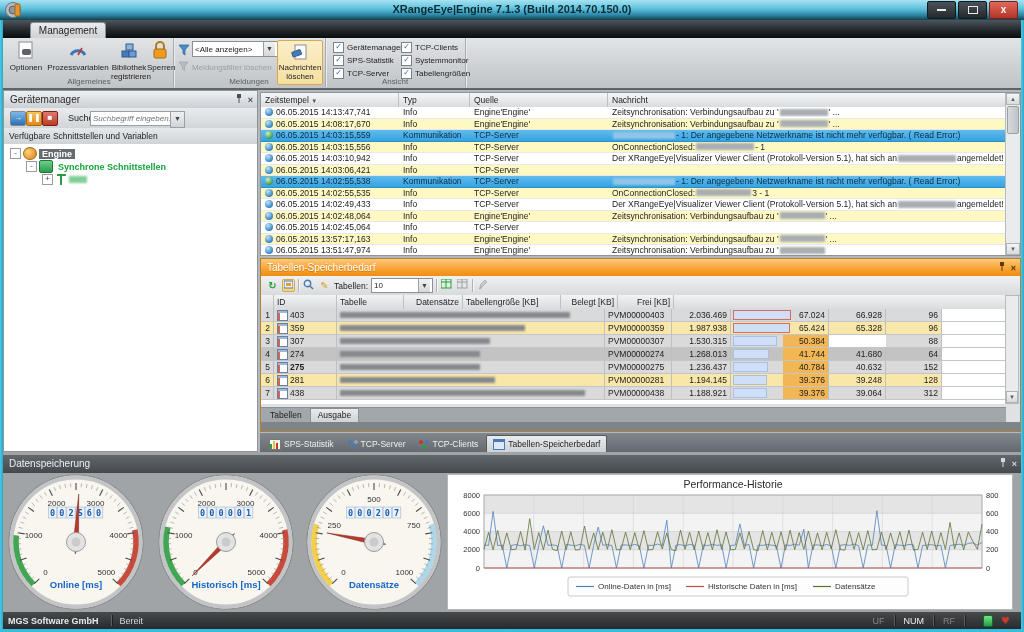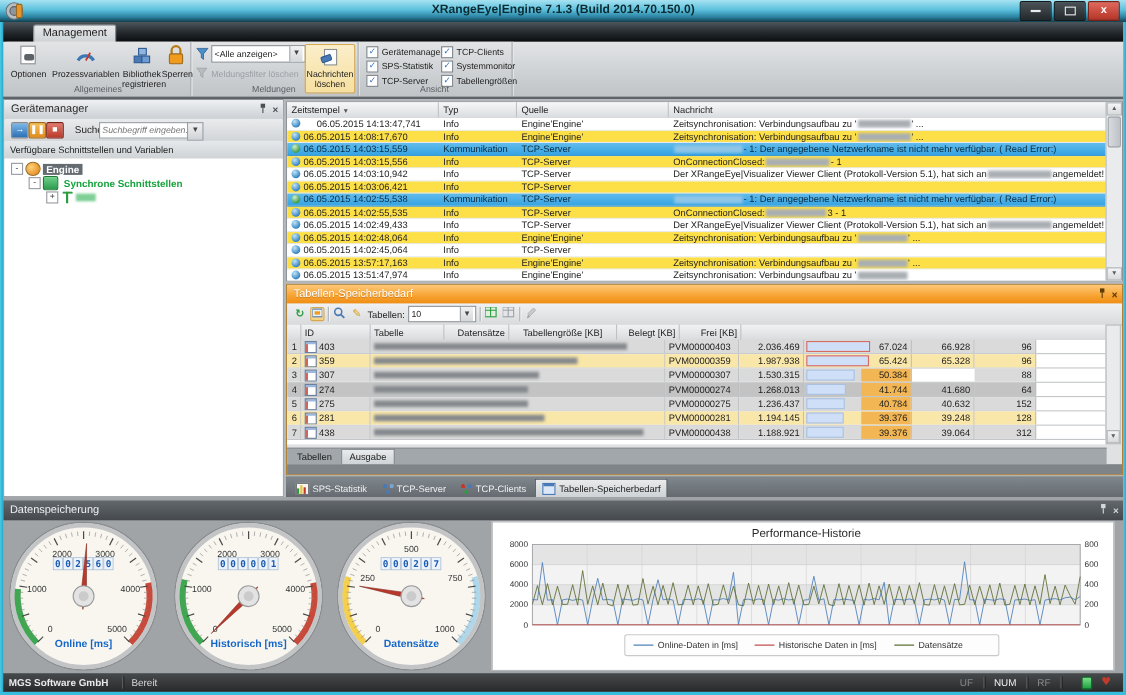--- a/index.html
+++ b/index.html
@@ -77,21 +77,21 @@
      linear-gradient(#2d9b3f 0 0) center top/9px 2px no-repeat,
      linear-gradient(#2d9b3f 0 0) center/2px 100% no-repeat;}
   .tred{display:inline-block;width:18px;height:7px;background:#7fcf96;filter:blur(1.2px);}
 
   
   .logtable{position:absolute;left:260px;top:92px;width:761px;height:164px;background:#fff;border:1px solid #8f9498;box-sizing:border-box;}
   .loghead{position:absolute;left:0;right:14px;top:0;height:14px;background:linear-gradient(#f6f7f8,#d9dcdf);border-bottom:1px solid #b2b5b8;display:flex;}
   .lh-cell{font-size:8.5px;color:#1f1f1f;line-height:14px;padding-left:4px;border-right:1px solid #bfc2c5;box-sizing:border-box;white-space:nowrap;}
   .logrows{position:absolute;left:0;right:14px;top:14px;bottom:0;overflow:hidden;}
   .lrow{height:11.5px;display:flex;align-items:center;font-size:8.5px;color:#222;border-bottom:1px solid #e7e9ea;box-sizing:border-box;background:#fff;}
-  .lrow.alt{background:#fde047;align-items:flex-end;}
+  .lrow.alt{background:#fef9c3;}
   .lrow.sel{background:linear-gradient(#62bbec,#35a3e2);color:#082c42;border-bottom-color:#2d8fc7;}
   .lcell{padding-left:4px;white-space:nowrap;overflow:hidden;box-sizing:border-box;flex:none;display:flex;align-items:center;}
   .msg-ico{width:8px;height:8px;border-radius:50%;background:radial-gradient(circle at 35% 30%,#bfe4f7,#2f7fc0 75%);margin-right:3px;flex:none;}
   .msg-ico.komm{background:radial-gradient(circle at 35% 30%,#cfeccb,#3f9e4f 70%);}
   .redbar{display:inline-block;height:7px;background:#a9aeb3;filter:blur(1.3px);vertical-align:middle;margin:0 1px;}
   .sel .redbar{background:#8fc6e8;}
   .vscroll{position:absolute;right:0;top:0;bottom:0;width:14px;background:#e9ebed;border-left:1px solid #b8bbbe;}
   .sbtn{position:absolute;left:0;right:0;height:12px;background:linear-gradient(#f4f5f6,#d8dadc);border:1px solid #b0b3b6;
      font-size:6px;color:#5a5f63;text-align:center;line-height:11px;box-sizing:border-box;}
   .sthumb{position:absolute;left:1px;right:1px;height:26px;background:linear-gradient(90deg,#d7dade,#bfc3c7);border:1px solid #9ba0a4;border-radius:2px;}
@@ -333,21 +333,21 @@
 
   <div class="logtable">
     <div class="loghead">
       <div class="lh-cell" style="width:138px;"><span>Zeitstempel</span> <span style="font-size:6px;color:#555;">▼</span></div>
       <div class="lh-cell" style="width:71px;"><span>Typ</span></div>
       <div class="lh-cell" style="width:138px;"><span>Quelle</span></div>
       <div class="lh-cell" style="flex:1;border-right:none;"><span>Nachricht</span></div>
     </div>
     <div class="logrows" id="logrows">
         <div class="lrow">
-          <div class="lcell" style="width: 138px; gap: 12px;">
+          <div class="lcell" style="width: 138px;">
             <span class="msg-ico"></span>
             <span>06.05.2015 14:13:47,741</span>
           </div>
           <div class="lcell" style="width: 71px;">
             <span>Info</span>
           </div>
           <div class="lcell" style="width: 138px;">
             <span>Engine'Engine'</span>
           </div>
           <div class="lcell" style="flex: 1 1 0%;">
@@ -598,21 +598,21 @@
       <span class="ti"><svg width="10" height="11">
             <path d="M7 1 l2 2 -5 5 -2 -2 z" fill="#c9ccce" stroke="#9aa0a4" stroke-width=".6"></path>
             <path d="M2 7 l2 2 -3 1.5 z" fill="#9aa0a4"></path>
           </svg></span>
     </div>
     <div class="tgrid-head" id="tgridhead">
         <div class="th-cell" style="width: 13px; text-align: right;"></div>
         <div class="th-cell" style="width: 63px;">ID</div>
         <div class="th-cell" style="width: 67px;">Tabelle</div>
         <div class="th-cell" style="width: 59px; text-align: right;">Datensätze</div>
-        <div class="th-cell" style="width: 98px; text-align: center;">Tabellengröße [KB]</div>
+        <div class="th-cell" style="width: 98px; text-align: left;">Tabellengröße [KB]</div>
         <div class="th-cell" style="width: 57px; text-align: right;">Belegt [KB]</div>
         <div class="th-cell" style="width: 56px; text-align: right;">Frei [KB]</div>
         <div class="th-cell" style="flex: 1 1 0%;"></div>
       </div>
     <div class="tgrid-rows" id="tgridrows">
         <div class="grow">
           <div class="gcell num bg-grey" style="width: 13px;">1</div>
           <div class="gcell bg-grey" style="width: 63px;">
             <span class="tbl-ico"></span>
             <span>403</span>
@@ -682,21 +682,21 @@
           <div class="gcell sizecell bg-greyd" style="width: 98px;">
             <div class="sizebar" style="width: 36px;"></div>
             <div class="numbox amber">41.744</div>
           </div>
           <div class="gcell num bg-greyd" style="width: 57px;">41.680</div>
           <div class="gcell num bg-greyd" style="width: 56px;">64</div>
           <div class="gcell" style="flex: 1 1 0%;"></div>
         </div>
         <div class="grow">
           <div class="gcell num bg-grey" style="width: 13px;">5</div>
-          <div class="gcell bg-grey" style="width: 63px;">
+          <div class="gcell bg-grey" style="width: 63px; font-weight: bold;">
             <span class="tbl-ico"></span>
             <span>275</span>
           </div>
           <div class="gcell bg-grey" style="width: 268px;">
             <span class="vred" style="width: 140px;"></span>
           </div>
           <div class="gcell bg-grey" style="width: 67px;">PVM00000275</div>
           <div class="gcell num bg-grey" style="width: 59px;">1.236.437</div>
           <div class="gcell sizecell bg-grey" style="width: 98px;">
             <div class="sizebar" style="width: 35px;"></div>

